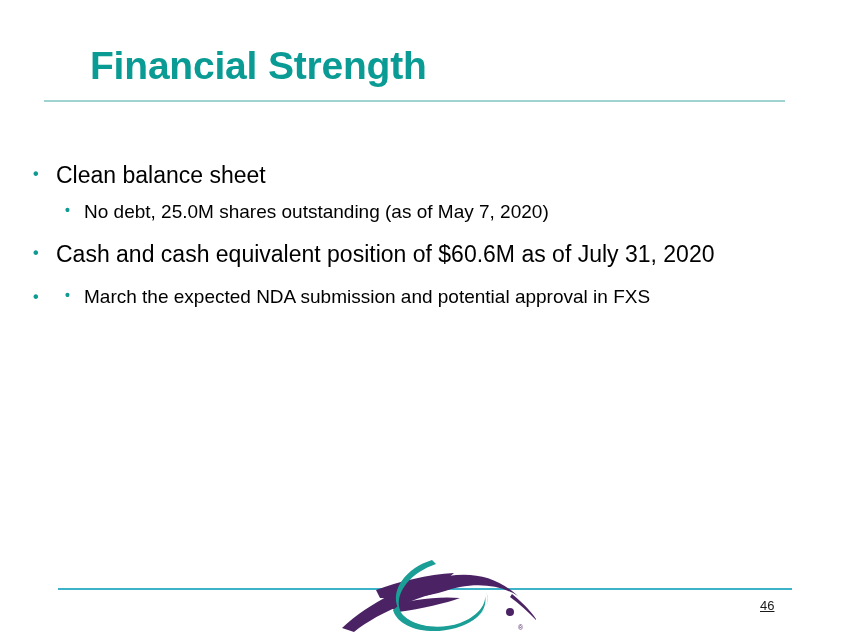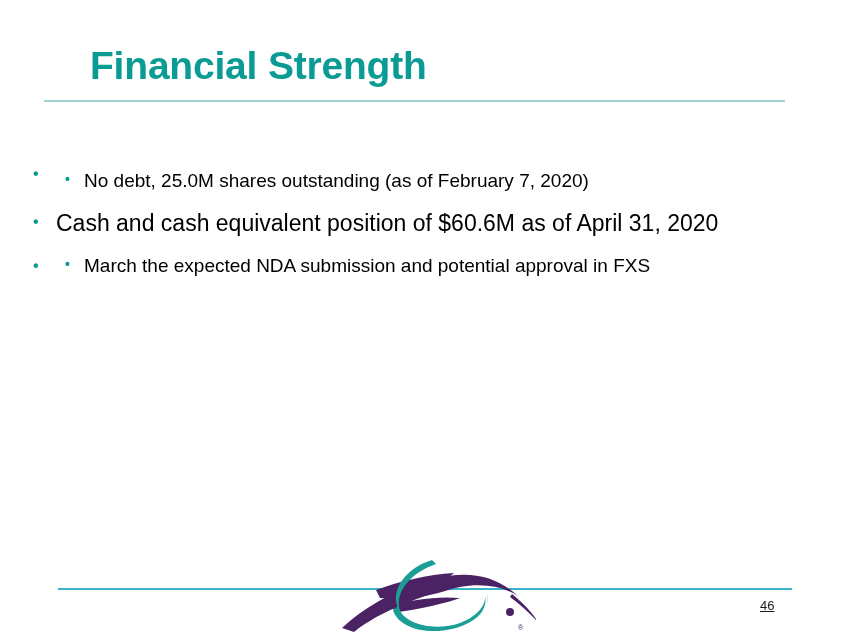--- a/index.html
+++ b/index.html
@@ -126,30 +126,31 @@
 
 <div class="slide">
 
   <div class="slide-title">Financial Strength</div>
   <div class="title-rule"></div>
 
   <div class="body">
 
     <div class="bullet lvl1 sp-b1">
       <span class="dot">•</span>
+      <span class="txt">Clean balance sheet</span>
     </div>
 
     <div class="bullet lvl2 sp-b2">
       <span class="dot">•</span>
-      <span class="txt">No debt, 25.0M shares outstanding (as of February 7, 2020)</span>
+      <span class="txt">No debt, 25.0M shares outstanding (as of May 7, 2020)</span>
     </div>
 
     <div class="bullet lvl1 sp-b3">
       <span class="dot">•</span>
-      <span class="txt">Cash and cash equivalent position of $60.6M as of April 31, 2020</span>
+      <span class="txt">Cash and cash equivalent position of $60.6M as of July 31, 2020</span>
     </div>
 
     <div class="bullet lvl1 sp-b4">
       <span class="dot">•</span>
     </div>
 
     <div class="bullet lvl2 sp-b5">
       <span class="dot">•</span>
       <span class="txt">March the expected NDA submission and potential approval in FXS</span>
     </div>

